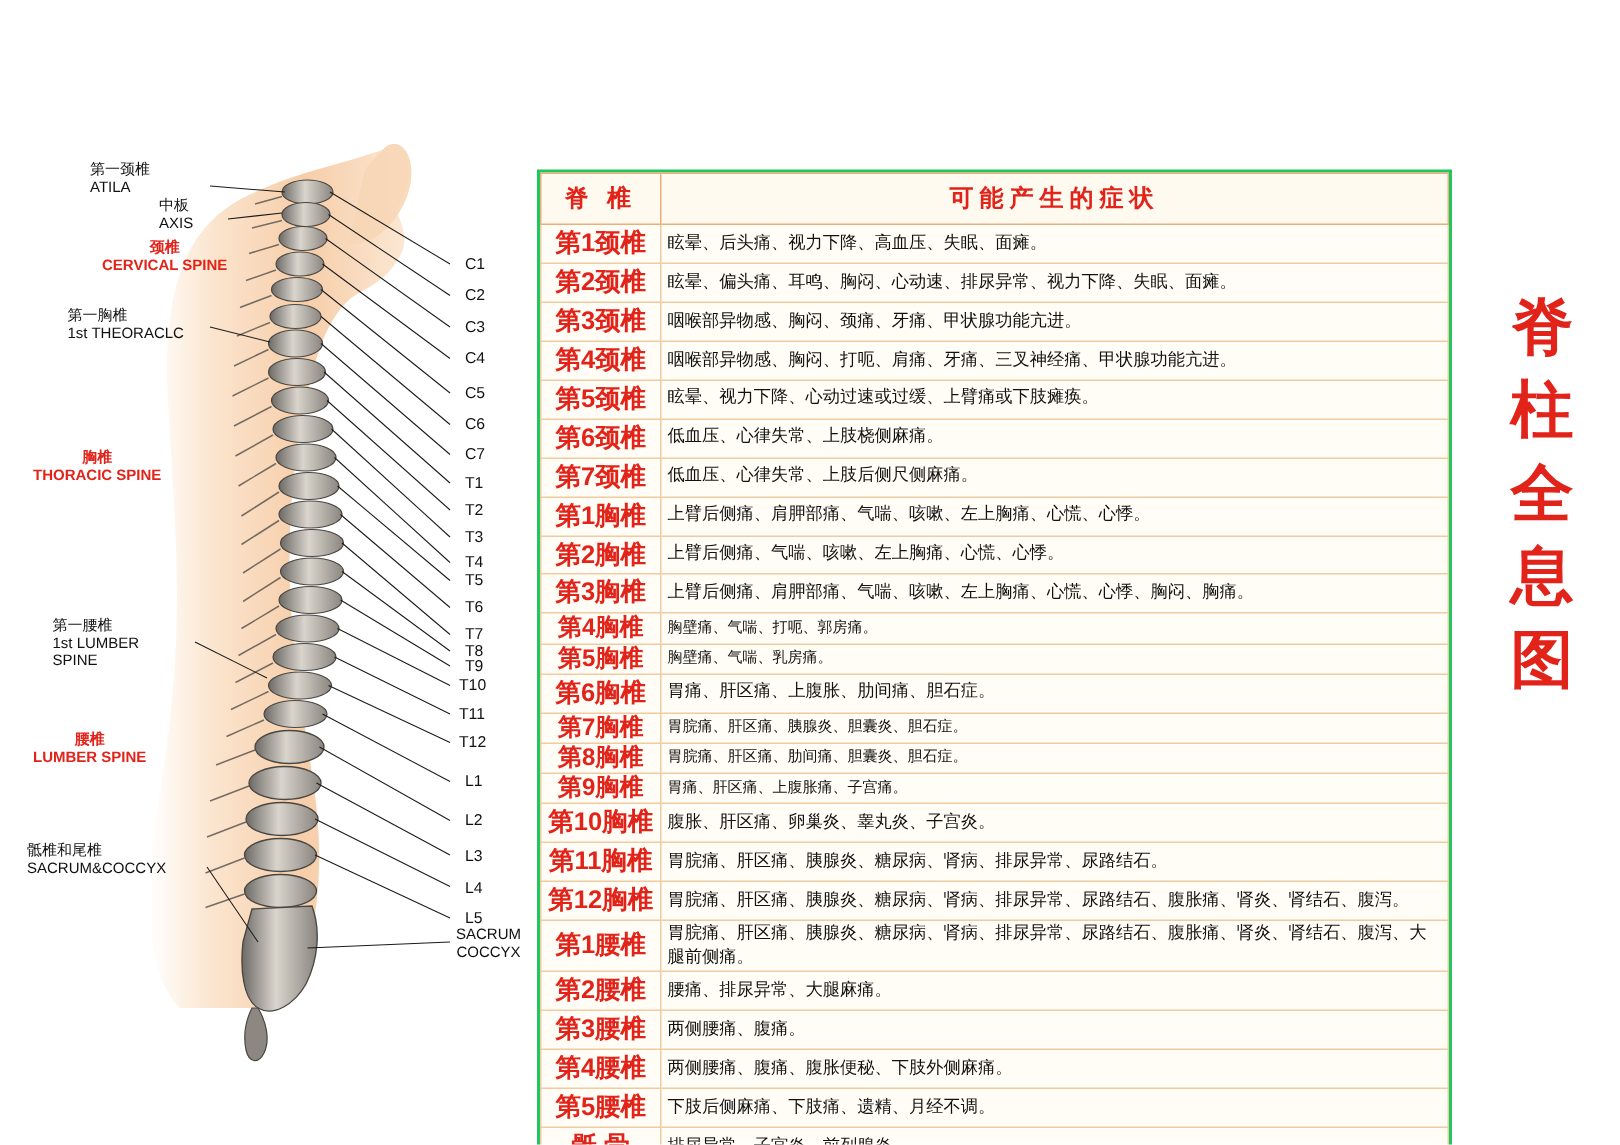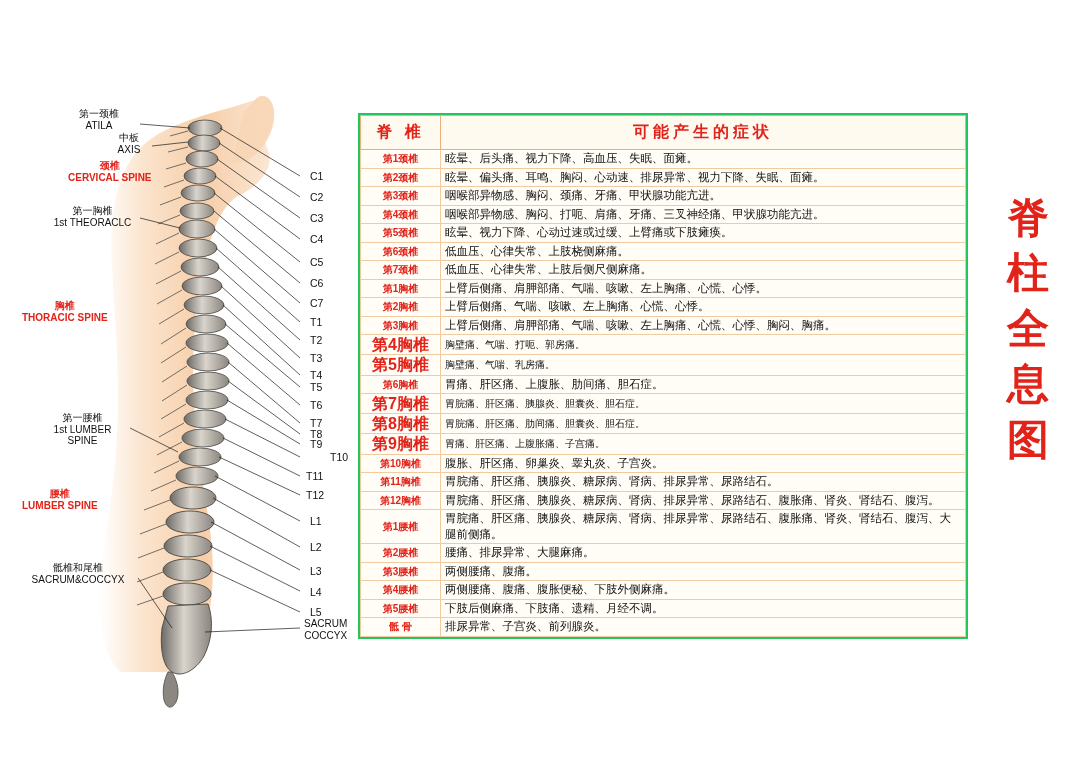--- a/index.html
+++ b/index.html
@@ -28,21 +28,21 @@
     left: 0;
     top: 0;
   }
 
   .anno-label {
     position: absolute;
     font-size: 10px;
     line-height: 1.15;
     color: #111111;
     white-space: nowrap;
-    text-align: center;
+    text-align: left;
   }
   .anno-label.red {
     color: #e2231a;
     font-weight: bold;
   }
   .anno-label.left-align {
     text-align: center;
   }
 
   
@@ -86,21 +86,21 @@
     padding: 1px 4px;
     font-size: 11.5px;
     color: #111111;
     vertical-align: middle;
     line-height: 1.35;
   }
   table.sym td.vert {
     color: #e2231a;
     font-weight: bold;
     text-align: center;
-    font-size: 10px;
+    font-size: 17px;
     white-space: nowrap;
   }
   table.sym tr.compact td {
     font-size: 10px;
     padding: 0px 4px;
     line-height: 1.2;
   }
   table.sym tr.compact td.vert {
     font-size: 16px;
   }
@@ -329,21 +329,21 @@
   <div class="vert-tick" style="left: 310px; top: 297px;">C7</div>
   <div class="vert-tick" style="left: 310px; top: 316px;">T1</div>
   <div class="vert-tick" style="left: 310px; top: 334px;">T2</div>
   <div class="vert-tick" style="left: 310px; top: 352px;">T3</div>
   <div class="vert-tick" style="left: 310px; top: 369px;">T4</div>
   <div class="vert-tick" style="left: 310px; top: 381px;">T5</div>
   <div class="vert-tick" style="left: 310px; top: 399px;">T6</div>
   <div class="vert-tick" style="left: 310px; top: 417px;">T7</div>
   <div class="vert-tick" style="left: 310px; top: 428px;">T8</div>
   <div class="vert-tick" style="left: 310px; top: 438px;">T9</div>
-  <div class="vert-tick" style="left: 306px; top: 451px; margin-left: 24px;">T10</div>
+  <div class="vert-tick" style="left: 306px; top: 451px;">T10</div>
   <div class="vert-tick" style="left: 306px; top: 470px;">T11</div>
   <div class="vert-tick" style="left: 306px; top: 489px;">T12</div>
   <div class="vert-tick" style="left: 310px; top: 515px;">L1</div>
   <div class="vert-tick" style="left: 310px; top: 541px;">L2</div>
   <div class="vert-tick" style="left: 310px; top: 565px;">L3</div>
   <div class="vert-tick" style="left: 310px; top: 586px;">L4</div>
   <div class="vert-tick" style="left: 310px; top: 606px;">L5</div>
 </div>
 
 <div id="symptom-table">

